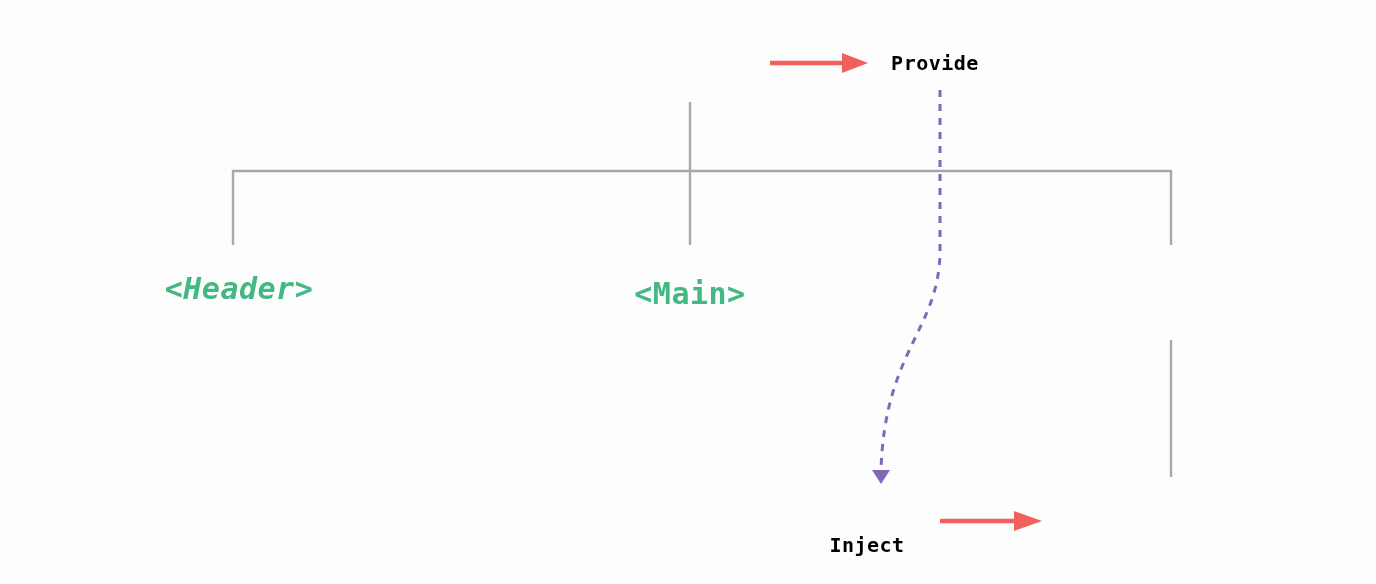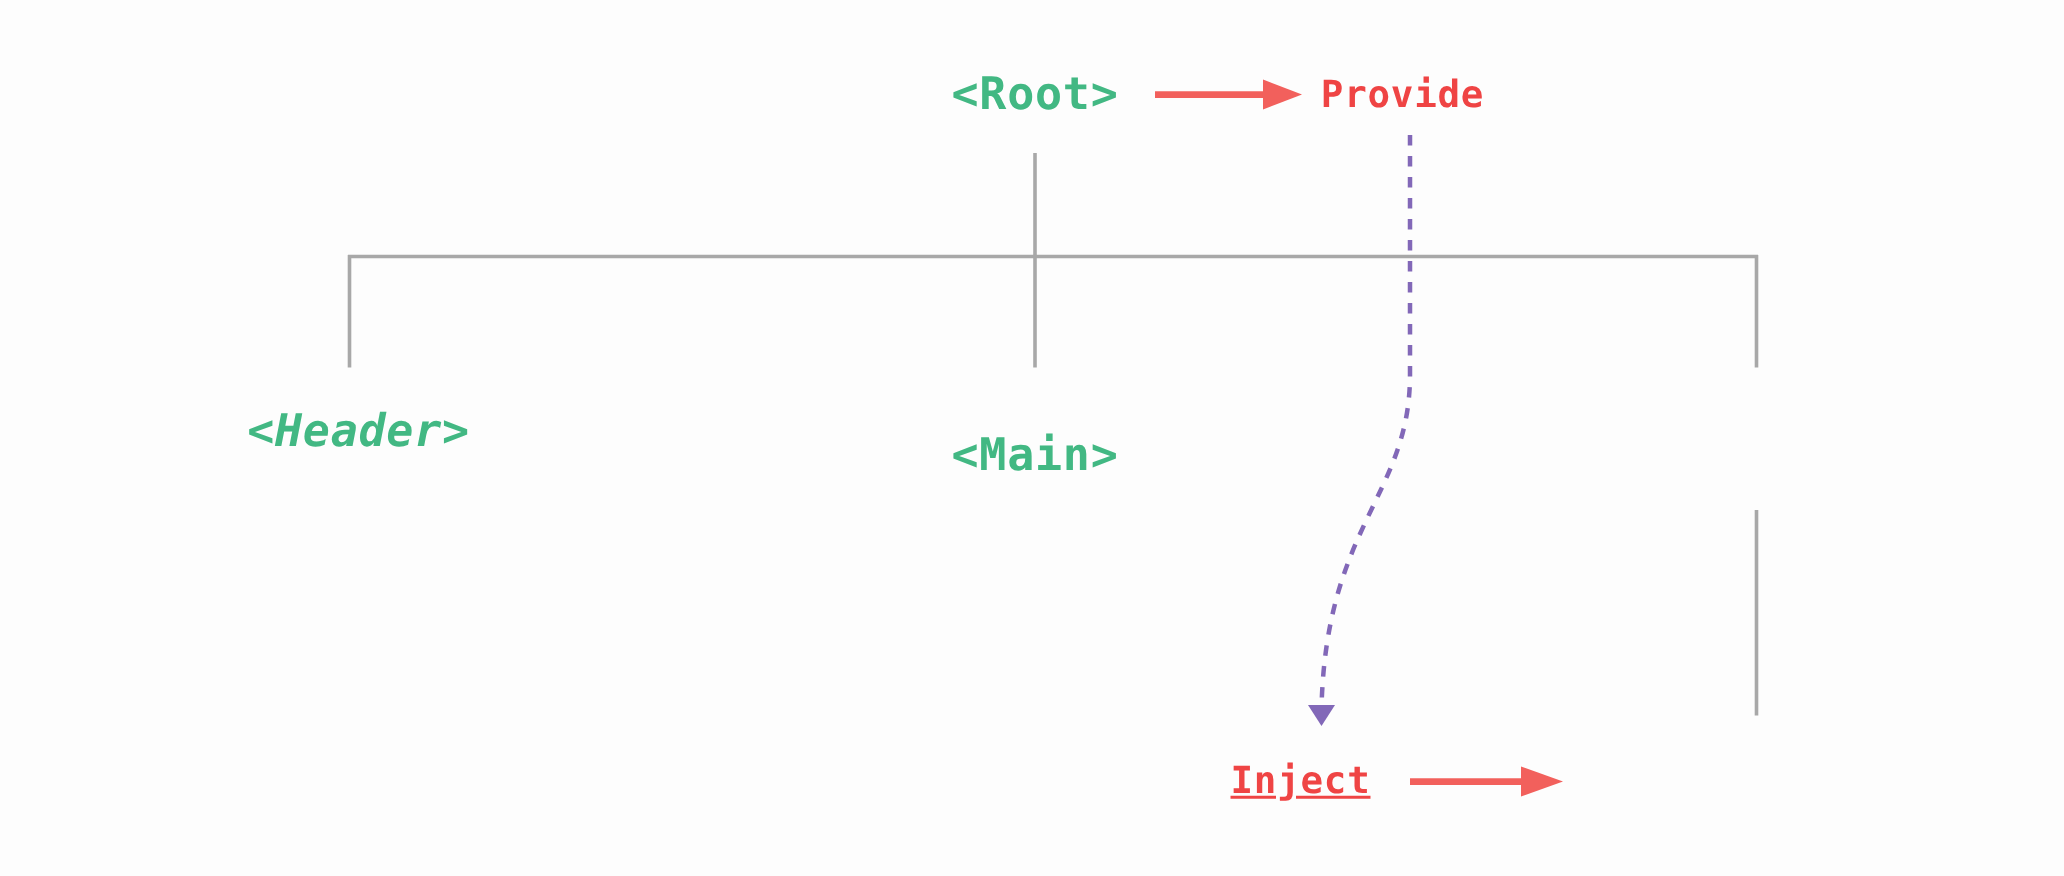--- a/index.html
+++ b/index.html
@@ -31,29 +31,29 @@
     font-weight: bold;
     white-space: nowrap;
     transform: translate(-50%, -50%);
     letter-spacing: 0.5px;
   }
   .comp {
     color: #42b883;
     font-size: 30px;
   }
   .anno {
-    color: #ef4444;
-    font-size: 25px;
+    color: #000000;
+    font-size: 20px;
   }
   .n-root    { left: 690px;  top: 63px;  }
   .n-provide { left: 935px;  top: 63px;  }
   .n-header  { left: 239px;  top: 288px; font-style: italic; }
-  .n-main    { left: 690px;  top: 304px; }
+  .n-main    { left: 690px;  top: 293px; }
   .n-footer  { left: 1171px; top: 288px; }
-  .n-inject  { left: 867px;  top: 520px; text-decoration: underline; }
+  .n-inject  { left: 867px;  top: 545px; }
   .n-deep    { left: 1165px; top: 521px; }
 </style>
 </head>
 <body>
 
 <div id="stage">
 
   <svg id="wires" viewBox="0 0 1376 584">
     <g stroke="#a8a8a8" stroke-width="2.4" stroke-linecap="butt" fill="none">
       <line x1="690" y1="102" x2="690" y2="245"></line>
@@ -70,19 +70,18 @@
       <line x1="770" y1="63" x2="846" y2="63" stroke="#f2605c" stroke-width="4.5"></line>
       <polygon points="842,53 868,63 842,73" fill="#f2605c"></polygon>
     </g>
 
     <g>
       <line x1="940" y1="521" x2="1018" y2="521" stroke="#f2605c" stroke-width="4.5"></line>
       <polygon points="1014,511 1042,521 1014,531" fill="#f2605c"></polygon>
     </g>
   </svg>
 
-  <div class="node-label comp n-root">&lt;Root&gt;</div>
   <div class="node-label anno n-provide">Provide</div>
   <div class="node-label comp n-header">&lt;Header&gt;</div>
   <div class="node-label comp n-main">&lt;Main&gt;</div>
   <div class="node-label anno n-inject">Inject</div>
 
 </div>
 
 </body></html>

